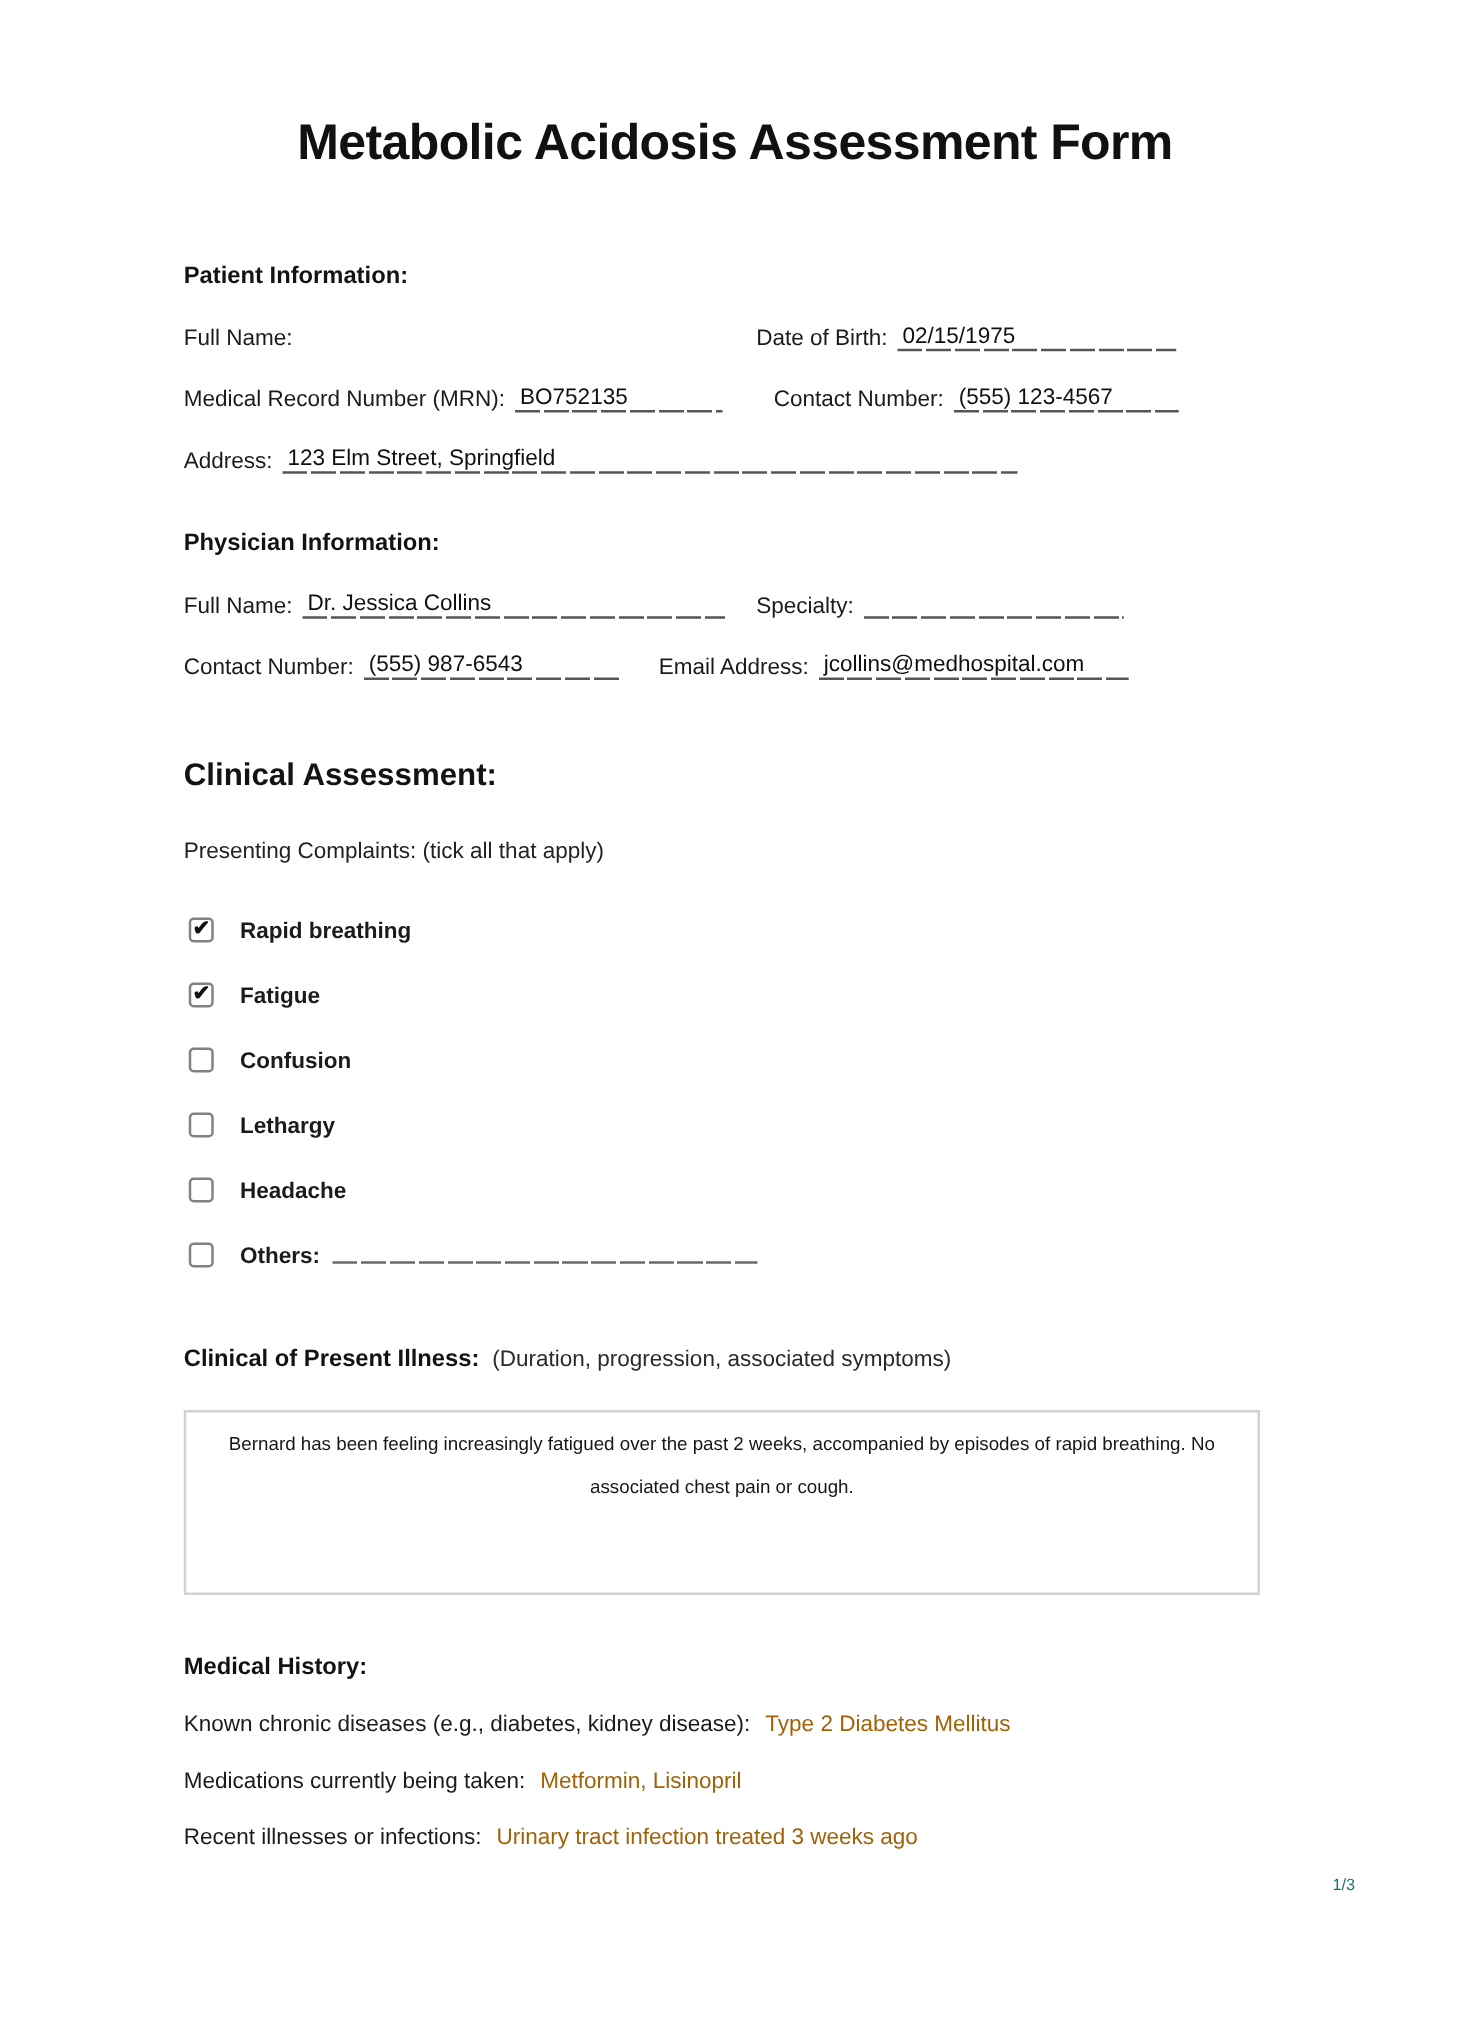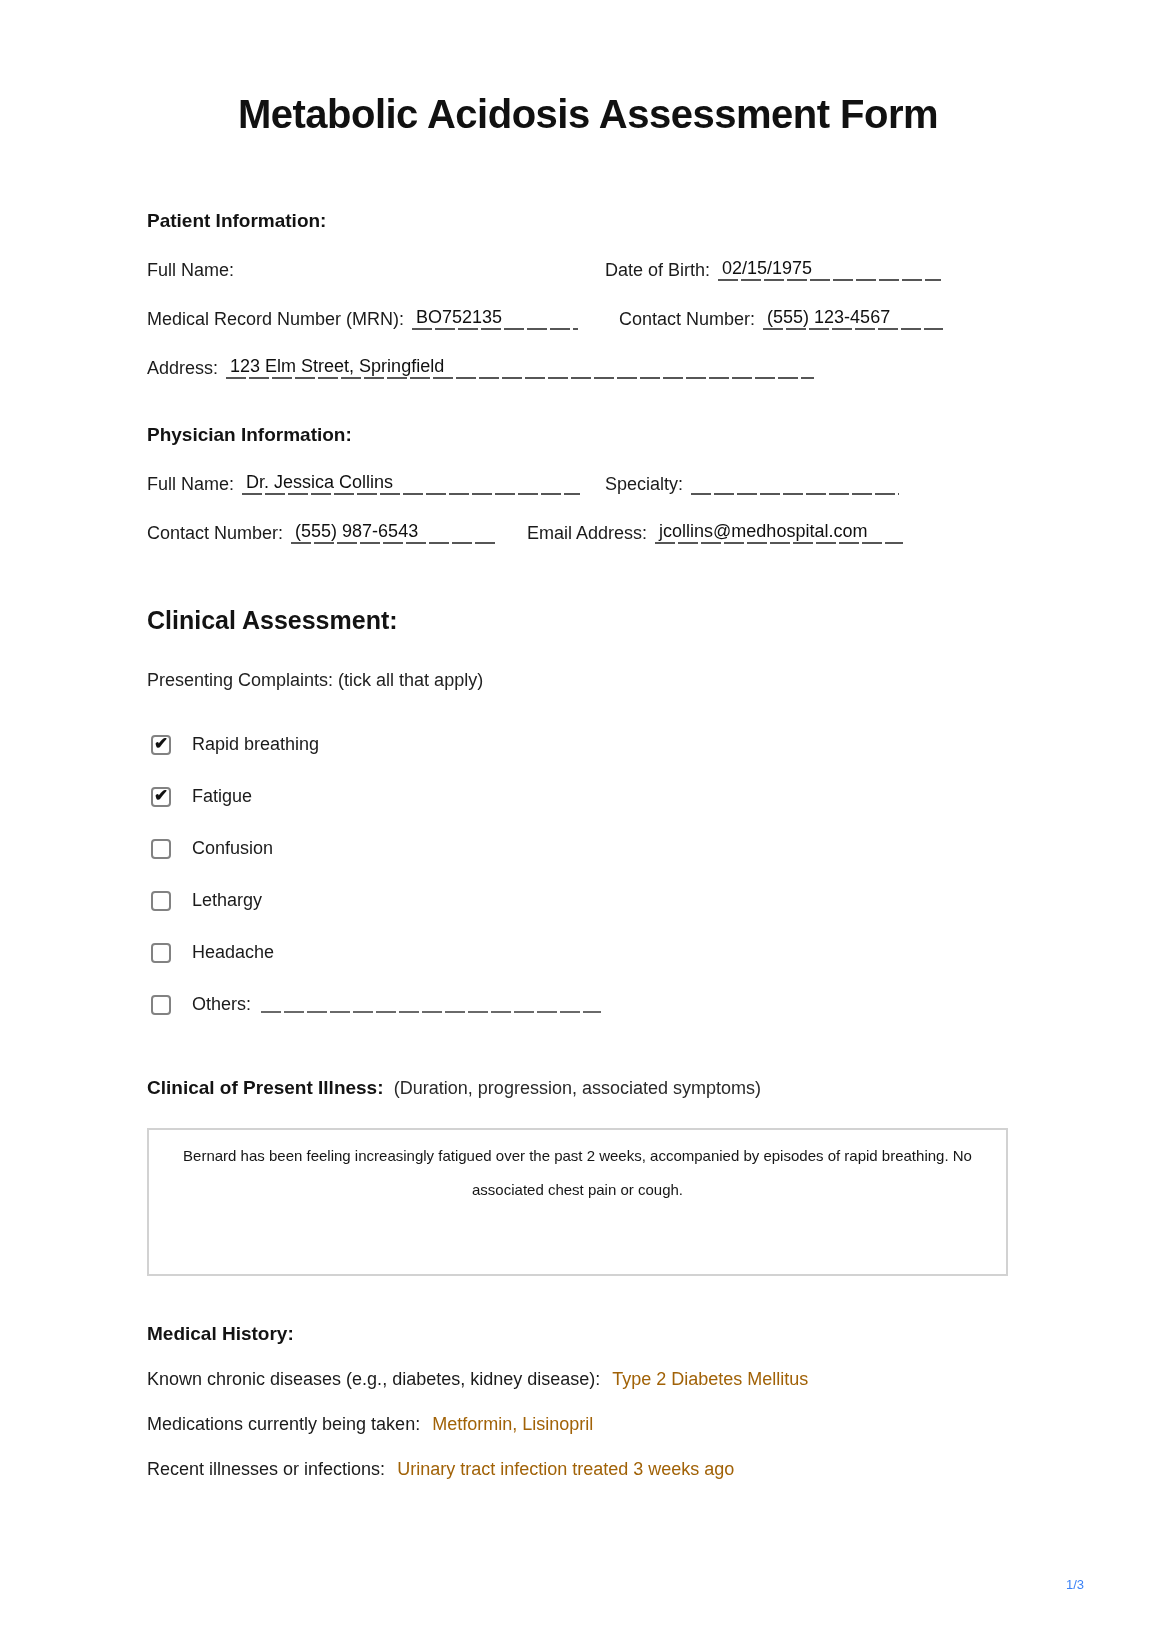--- a/index.html
+++ b/index.html
@@ -60,23 +60,24 @@
     background-size: 100% 2px;
     background-repeat: no-repeat;
   }
 
   .clinical-section { margin-top: 62px; }
   .complaints-intro { font-size: 18px; margin-top: 35px; color: #222; }
 
   .complaints-list { margin-top: 42px; }
   .complaint-row {
     display: flex;
-    align-items: flex-end;
+    align-items: center;
     margin-bottom: 30px;
     height: 22px;
+    font-weight: bold;
   }
   .checkbox {
     width: 16px; height: 16px;
     border: 2px solid #828282;
     border-radius: 4px;
     margin-left: 4px;
     position: relative;
     background: #fff;
     flex: 0 0 auto;
   }
@@ -115,24 +116,24 @@
     background: #fff;
     text-align: center;
   }
 
   .medical-history-section { margin-top: 47px; }
   .mh-row { margin-top: 24px; font-size: 18px; color: #1b1b1b; }
   .mh-value { margin-left: 7px; color: #a16207; }
 
   .page-number {
     position: absolute;
-    top: 1577px;
+    top: 1500px;
     left: 1066px;
     font-size: 13px;
-    color: #3b82f6;
+    color: #0f766e;
   }
 </style>
 </head>
 <body>
 
 <div class="page">
 
   <h1 class="doc-title">Metabolic Acidosis Assessment Form</h1>
 
   <div class="content">

